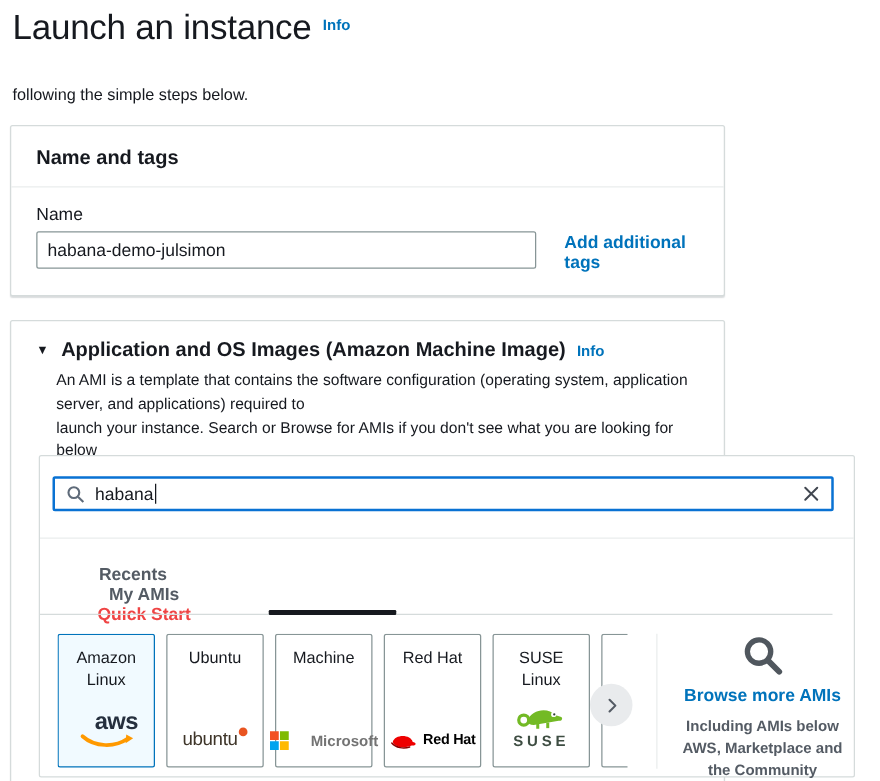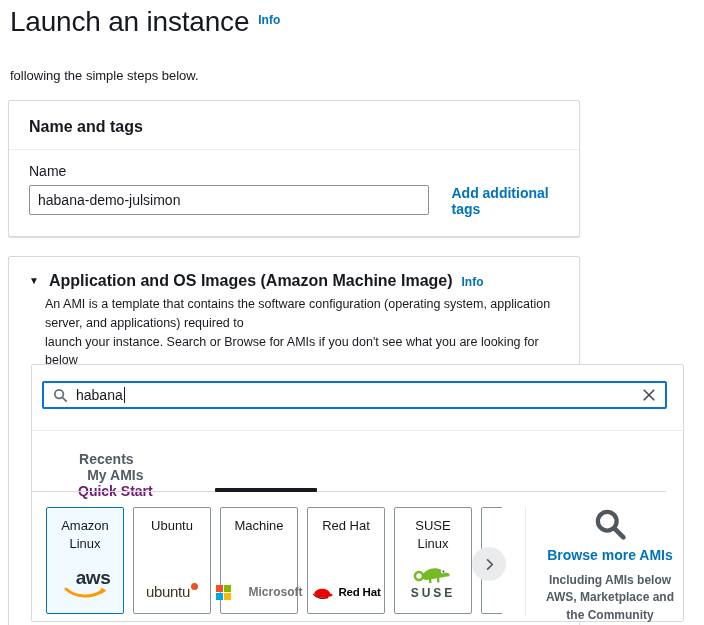--- a/index.html
+++ b/index.html
@@ -46,39 +46,39 @@
   .search-box .mag { width:15px; height:15px; flex:none; margin-right:8px; }
   .search-text { font-size:14px; }
   .caret-bar { display:inline-block; width:1px; height:16px; background:#16191f; margin-left:1px; vertical-align:-3px; }
   .search-clear { margin-left:auto; width:14px; height:14px; cursor:pointer; flex:none; }
 
   .panel-div { position:absolute; left:0; top:65px; width:100%; border-top:1px solid #eaeded; }
 
   .tabs { position:absolute; left:28px; top:86px; height:32px; display:flex; align-items:center;flex-direction:column; }
   .tab { font-size:14px; font-weight:700; color:#545b64; padding:0 18px; cursor:pointer; white-space:nowrap; }
   .tab:first-child { padding-left:0; }
-  .tab.active { color:#701a75; }
+  .tab.active { color:#ef4444; }
   .tab-sep { width:1px; height:24px; background:#d5dbdb; }
   .tab-rule { position:absolute; left:0; top:126px; width:634px; border-top:1px solid #d5dbdb; }
   .tab-underline { position:absolute; left:183px; top:123px; width:102px; height:4px; background:#16191f; border-radius:1px; }
 
   
   .ami-cards-clip { position:absolute; left:14px; top:142px; width:456px; height:108px;
     overflow:hidden; display:flex; gap:9px; }
   .os-card { flex:none; width:78px; height:107px; border:1px solid #879596; border-radius:2px;
     background:#fff; cursor:pointer; display:flex; flex-direction:column; align-items:center;
     justify-content:space-between; padding:9px 3px 13px; text-align:center; }
   .os-card.selected { border-color:#0073bb; background:#f1faff; }
   .os-name { font-size:13px; line-height:1.35; color:#16191f; }
   .os-logo { display:flex; flex-direction:column; align-items:center; justify-content:flex-end; }
 
   .aws-word { font-size:19px; font-weight:700; color:#252f3e; letter-spacing:-0.5px; line-height:1;margin-left:16px; }
   .ubuntu-word { font-size:15px; color:#3e3529; letter-spacing:-0.3px; }
   .ubuntu-dot { display:inline-block; width:7px; height:7px; border-radius:50%; background:#e95420; vertical-align:7px; margin-left:1px; }
-  .ms-row { display:flex; align-items:flex-start; gap:18px; }
+  .ms-row { display:flex; align-items:center; gap:18px; }
   .ms-squares { display:grid; grid-template-columns:7px 7px; grid-template-rows:7px 7px; gap:1px; }
   .ms-squares i:nth-child(1){background:#f25022;} .ms-squares i:nth-child(2){background:#7fba00;}
   .ms-squares i:nth-child(3){background:#00a4ef;} .ms-squares i:nth-child(4){background:#ffb900;}
   .ms-word { font-size:12px; color:#737373; font-weight:600; }
   .rh-row { display:flex; align-items:center; gap:3px; }
   .rh-word { font-size:11.5px; font-weight:800; color:#000; letter-spacing:-0.2px; }
   .suse-word { font-size:12px; font-weight:700; letter-spacing:3px; color:#3e4d42; margin-top:2px; }
 
   .page-chevron { position:absolute; left:440px; top:182px; width:34px; height:34px; border-radius:50%;
     background:#e9ebed; border:none; display:flex; align-items:center; justify-content:center; cursor:pointer; }

